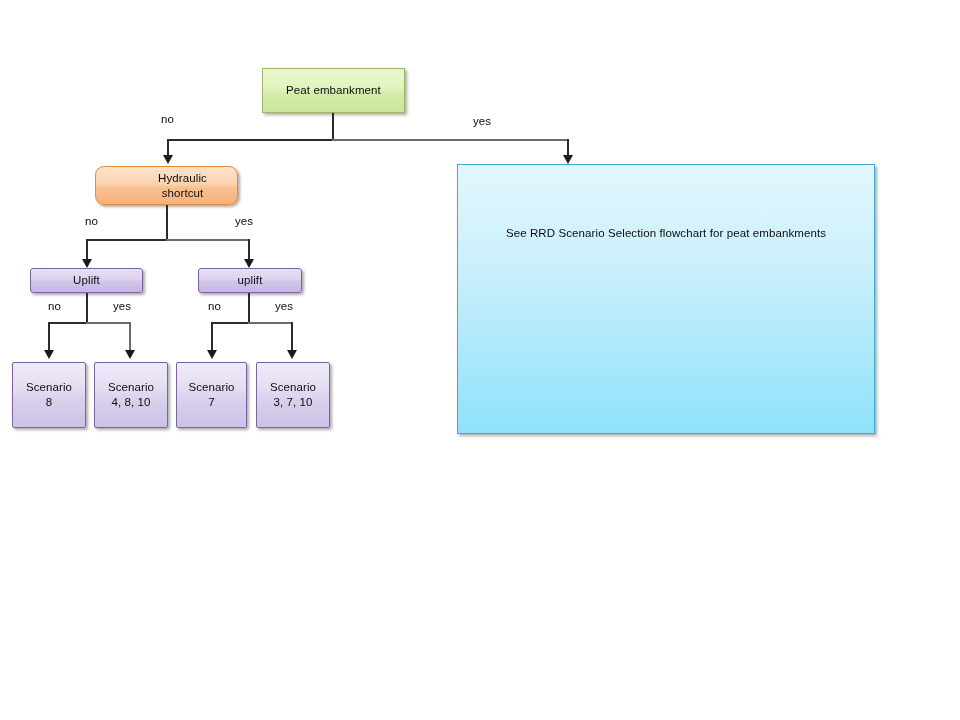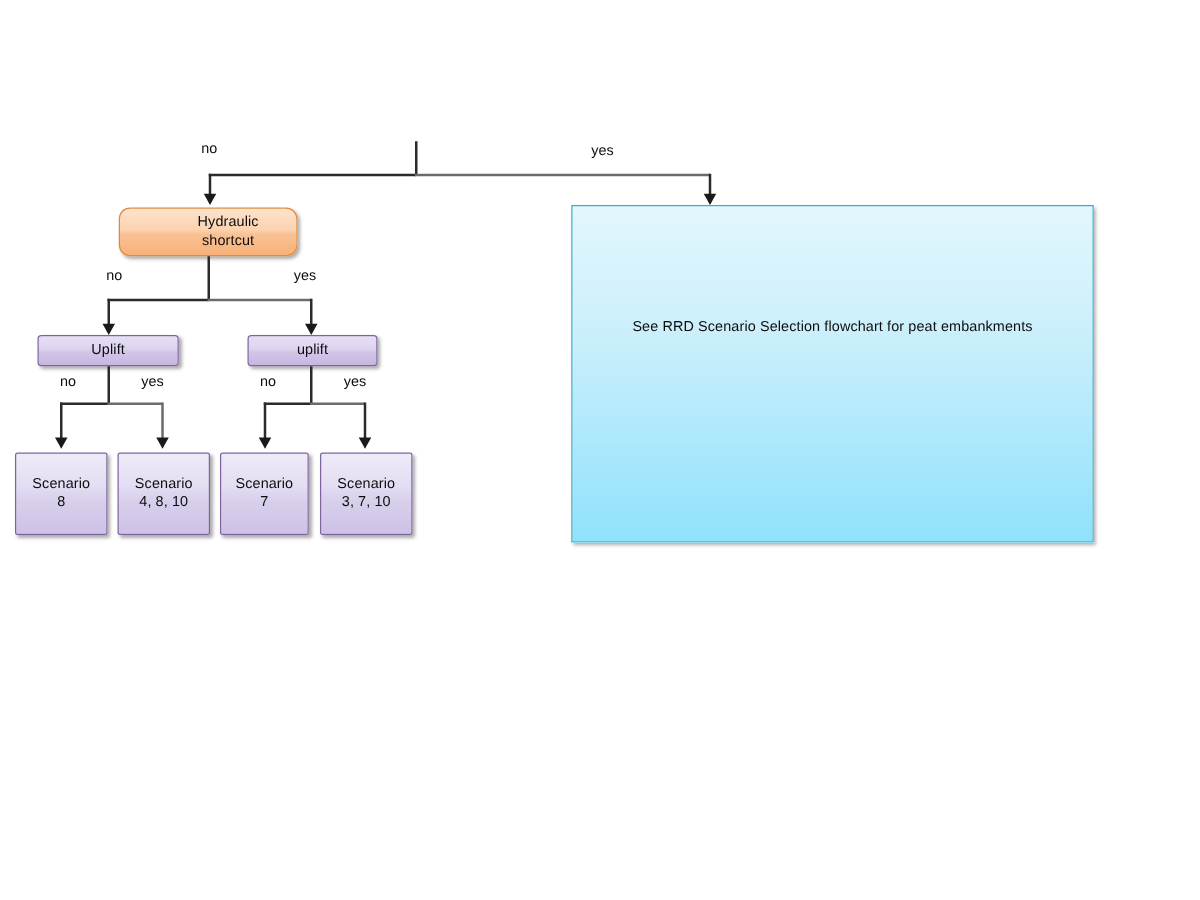--- a/index.html
+++ b/index.html
@@ -63,21 +63,21 @@
   }
 
   
   .node-blue {
     background: linear-gradient(to bottom, #e2f7fd 0%, #cdf0fb 35%, #b2e9fc 65%, #8fe2fb 100%);
     border: 1px solid #3aaed0;
     align-items: flex-start;
     justify-content: center;
   }
   .node-blue .blue-text {
-    margin-top: 90px;
+    margin-top: 61px;
     font-size: 11.5px;
     color: #0d0d0d;
   }
 
   .node-label {
     display: block;
     white-space: pre-line;
   }
 
   
@@ -104,20 +104,23 @@
     font-size: 11.5px;
     color: #0d0d0d;
     white-space: nowrap;
   }
 </style>
 </head>
 <body>
 
 <div id="canvas">
 
+  <div class="node node-green" style="left:262px; top:68px; width:143px; height:45px;">
+    <span class="node-label">Peat embankment</span>
+  </div>
 
   <div class="conn conn-v" style="left:332px; top:113px; width:1.6px; height:27px;"></div>
 
   <div class="conn conn-h" style="left:167px; top:139px; width:166px; height:1.6px;"></div>
 
   <div class="conn conn-h conn-gray" style="left:332px; top:139px; width:236px; height:1.6px;"></div>
 
   <div class="conn conn-v" style="left:167px; top:139px; width:1.6px; height:18px;"></div>
   <div class="arrowhead" style="left:163px; top:155px;"></div>
 

